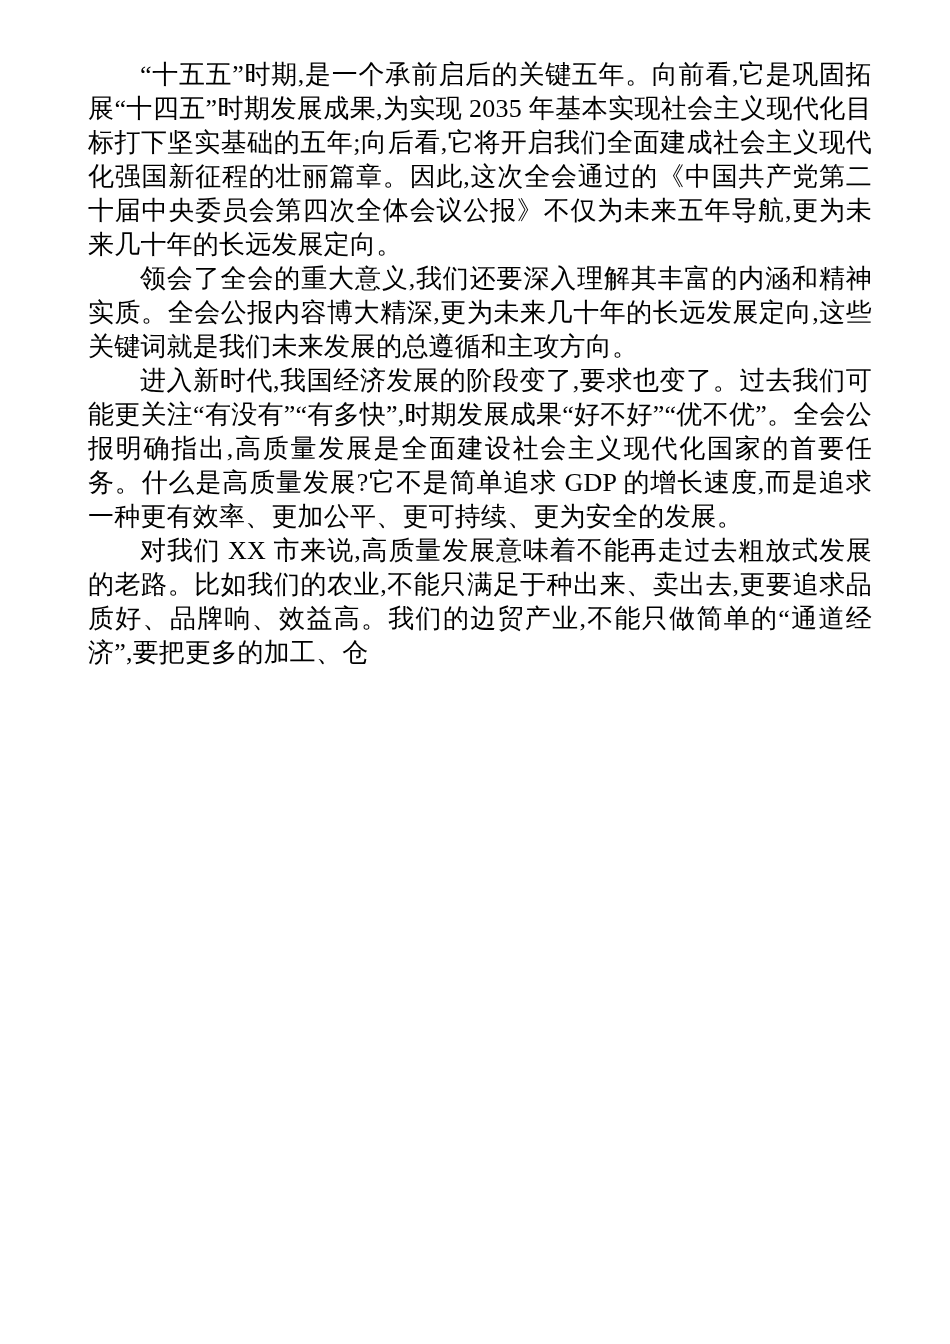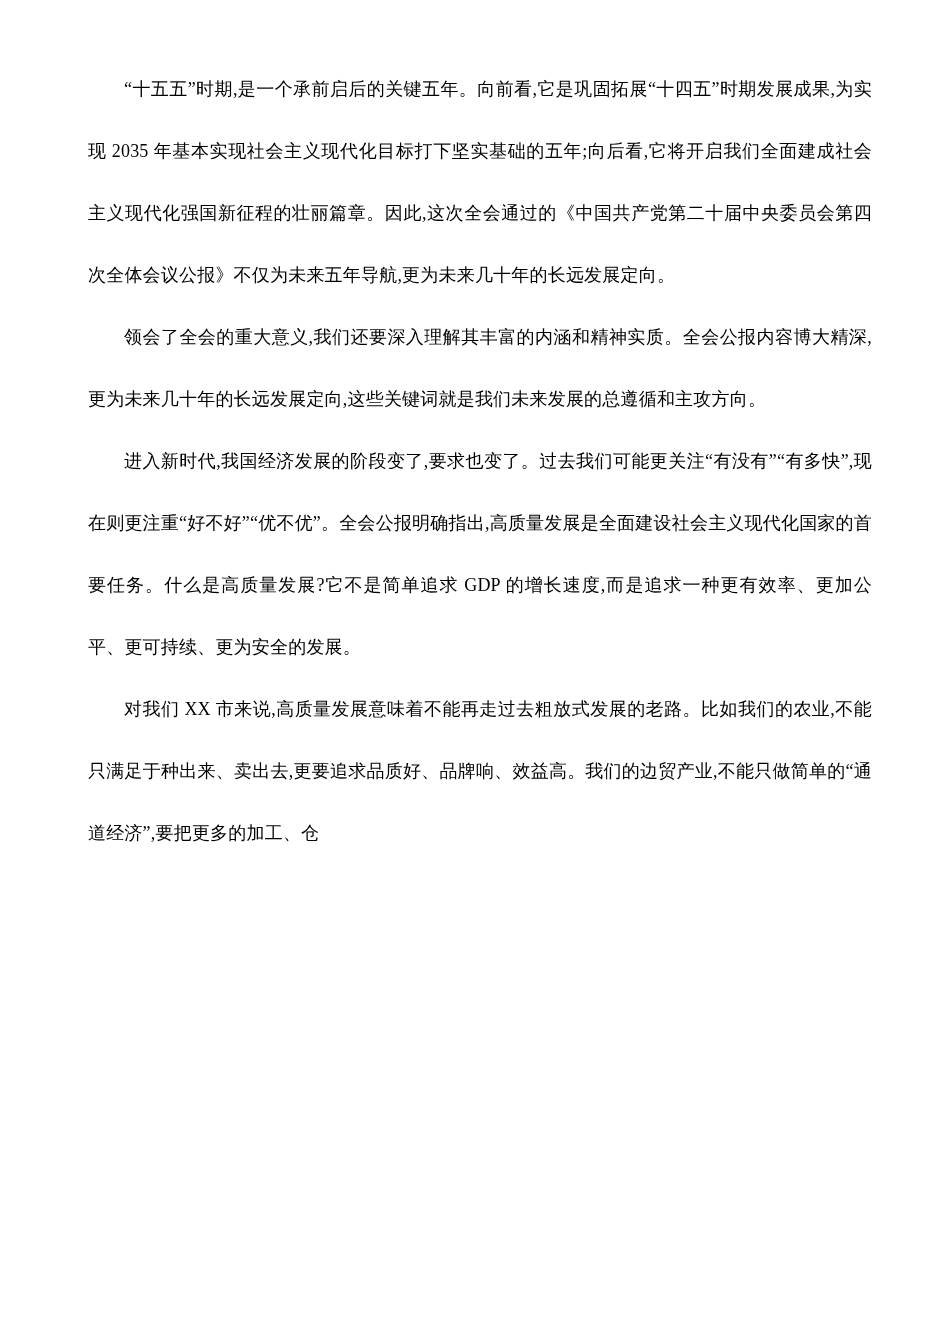--- a/index.html
+++ b/index.html
@@ -15,35 +15,35 @@
     overflow: hidden;
   }
   .page {
     box-sizing: border-box;
     width: 950px;
     height: 1344px;
     padding: 58px 78px 40px 88px;
     background: #ffffff;
   }
   .doc-body {
-    font-size: 18px;
-    line-height: 62px;
+    font-size: 26px;
+    line-height: 34px;
     text-align: justify;
     text-justify: inter-ideograph;
     letter-spacing: 0.2px;
   }
   p.para {
     margin: 0;
     text-indent: 2em;
     white-space: normal;
   }
 </style>
 </head>
 <body>
 
 <div class="page">
   <div class="doc-body">
     <p class="para">“十五五”时期,是一个承前启后的关键五年。向前看,它是巩固拓展“十四五”时期发展成果,为实现 2035 年基本实现社会主义现代化目标打下坚实基础的五年;向后看,它将开启我们全面建成社会主义现代化强国新征程的壮丽篇章。因此,这次全会通过的《中国共产党第二十届中央委员会第四次全体会议公报》不仅为未来五年导航,更为未来几十年的长远发展定向。</p>
     <p class="para">领会了全会的重大意义,我们还要深入理解其丰富的内涵和精神实质。全会公报内容博大精深,更为未来几十年的长远发展定向,这些关键词就是我们未来发展的总遵循和主攻方向。</p>
-    <p class="para">进入新时代,我国经济发展的阶段变了,要求也变了。过去我们可能更关注“有没有”“有多快”,现在则更注重“好不好”“优不优”。全会公报明确指出,高质量发展是全面建设社会主义现代化国家的首要任务。什么是高质量发展?它不是简单追求 GDP 的增长速度,而是追求一种更有效率、更加公平、更可持续、更为安全的发展。</p>
+    <p class="para">进入新时代,我国经济发展的阶段变了,要求也变了。过去我们可能更关注“有没有”“有多快”,时期发展成果“好不好”“优不优”。全会公报明确指出,高质量发展是全面建设社会主义现代化国家的首要任务。什么是高质量发展?它不是简单追求 GDP 的增长速度,而是追求一种更有效率、更加公平、更可持续、更为安全的发展。</p>
     <p class="para">对我们 XX 市来说,高质量发展意味着不能再走过去粗放式发展的老路。比如我们的农业,不能只满足于种出来、卖出去,更要追求品质好、品牌响、效益高。我们的边贸产业,不能只做简单的“通道经济”,要把更多的加工、仓</p>
   </div>
 </div>
 
 </body></html>

